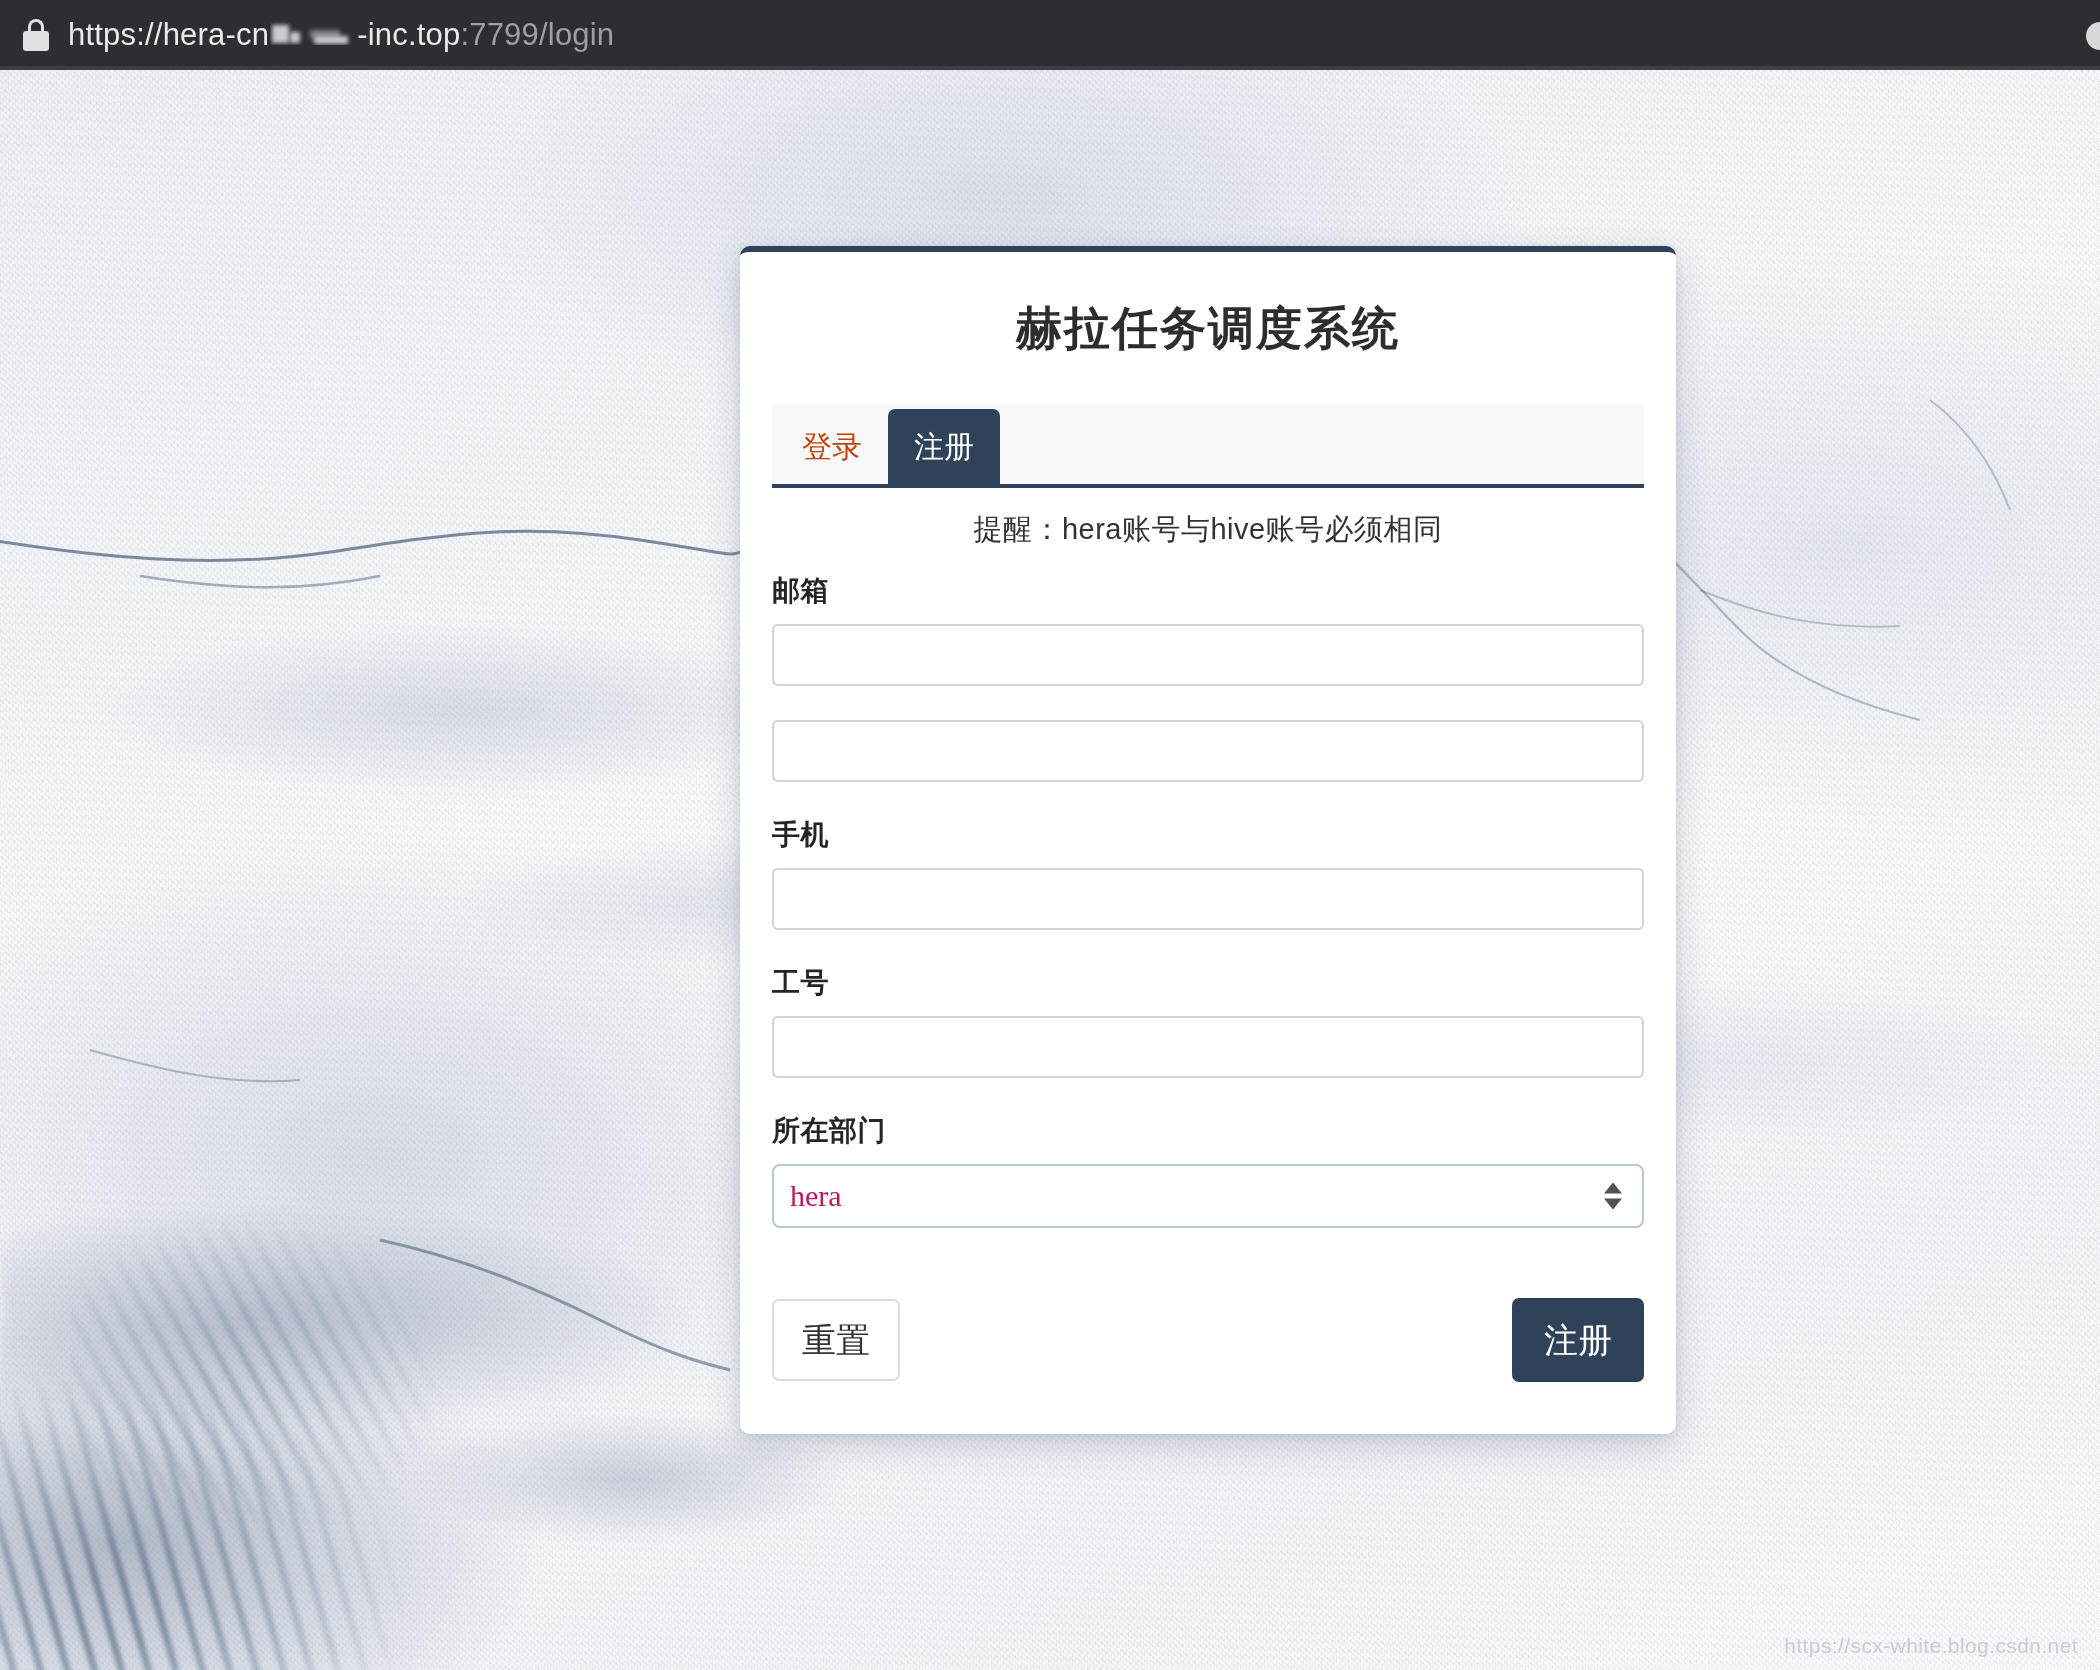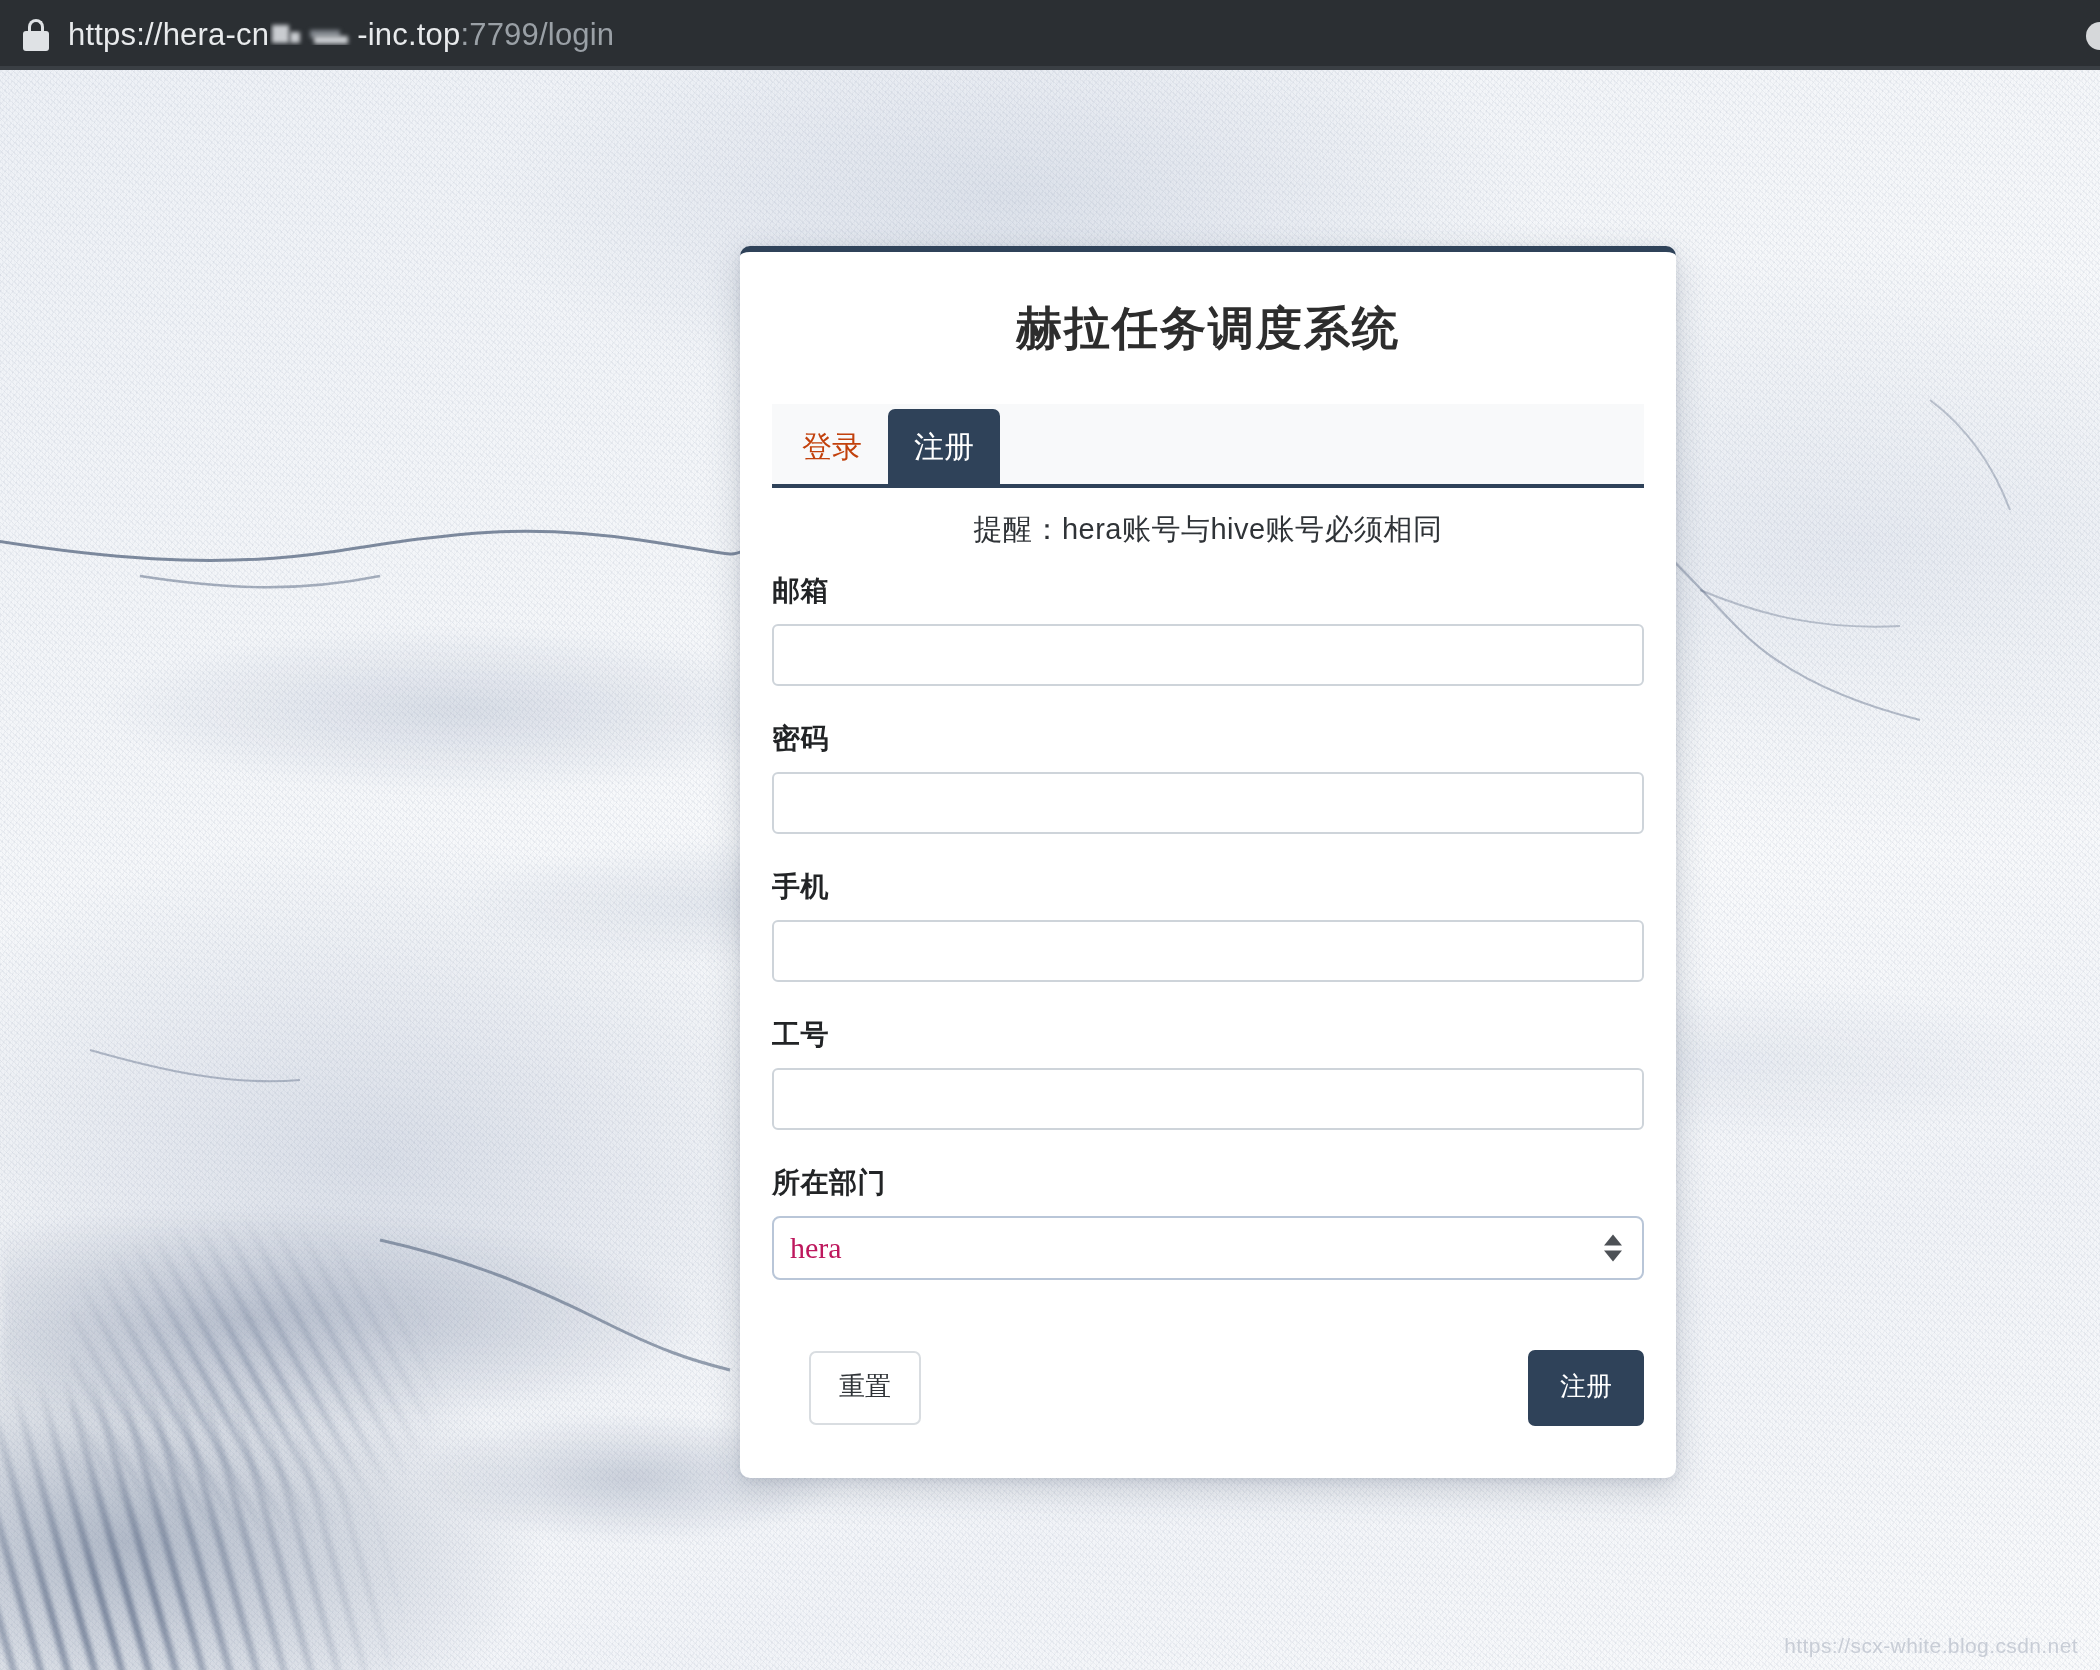--- a/index.html
+++ b/index.html
@@ -287,26 +287,25 @@
   .select-arrows .dn { border-top: 11px solid #4d5156; }
 
   
   #actions {
     display: flex;
     justify-content: space-between;
     align-items: center;
     padding: 36px 32px 0 32px;
   }
   .btn {
-    font-size: 26px;
+    font-size: 34px;
     line-height: 1;
     border-radius: 7px;
     cursor: pointer;
-    font-family: Liberation Mono, monospace;
-    margin-left: 37px;
+    font-family: Liberation Sans, sans-serif;
   }
   .btn-reset {
     background: #ffffff;
     color: #2f3337;
     border: 2px solid #d9dde1;
     padding: 22px 28px;
   }
   .btn-submit {
     background: #2f4259;
     color: #ffffff;
@@ -371,21 +370,20 @@
     <div id="notice">提醒：hera账号与hive账号必须相同</div>
 
     <div id="form">
 
       <div class="field">
         <label class="field-label">邮箱</label>
         <input class="text-input" type="text" placeholder="" style="">
       </div>
 
       <div class="field">
-        <label class="field-label">密码</label>
         <input class="text-input" type="password" placeholder="" style="">
       </div>
 
 
       <div class="field">
         <label class="field-label">手机</label>
         <input class="text-input" type="text" placeholder="" style="">
       </div>
 
       <div class="field">

